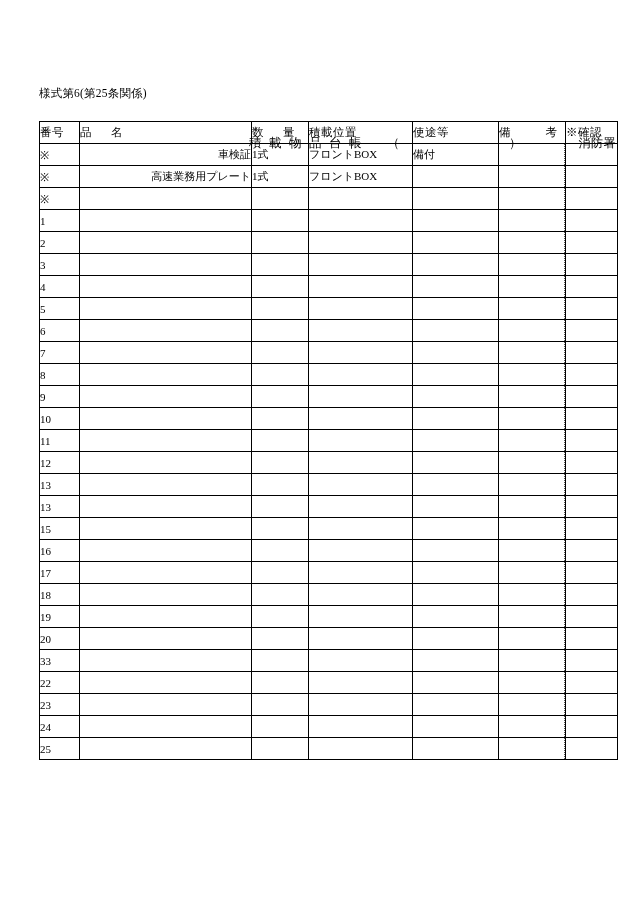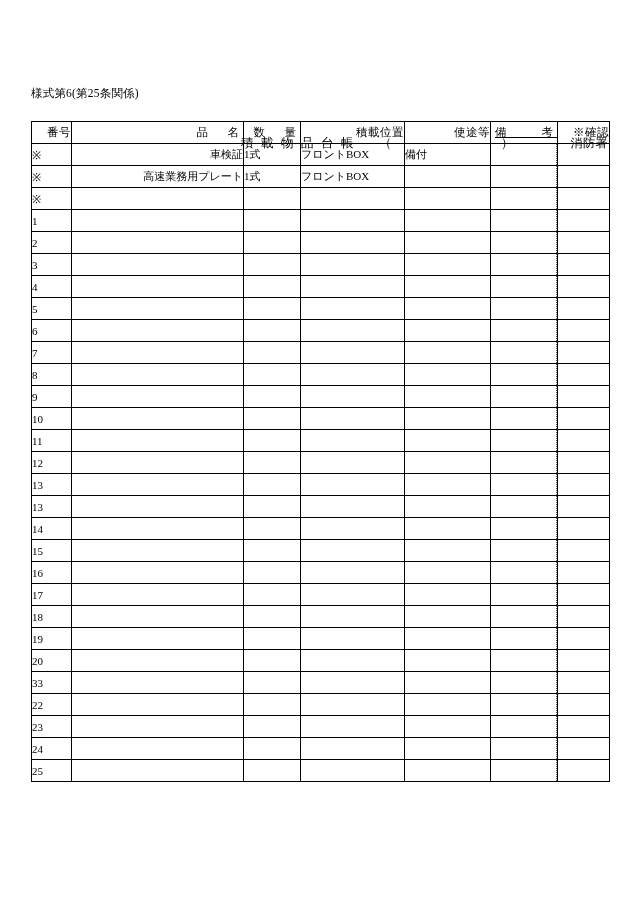--- a/index.html
+++ b/index.html
@@ -10,21 +10,21 @@
   body {
     width: 630px;
     height: 915px;
     font-family: "Liberation Serif", "DejaVu Serif", serif;
     color: #000000;
     position: relative;
     overflow: hidden;
   }
   .page {
     position: absolute;
-    left: 4px; top: 0;
+    left: 12px; top: 0;
     width: 518px;
     height: 915px;
     box-sizing: border-box;
   }
   .form-code {
     position: absolute;
     left: 27px;
     top: 86px;
     font-size: 11.5px;
     letter-spacing: 0.2px;
@@ -79,42 +79,42 @@
     border: 1px solid #000000;
     font-weight: normal;
     font-size: 11px;
     height: 21px;
     padding: 0;
     vertical-align: middle;
     overflow: hidden;
     white-space: nowrap;
   }
   table.ledger thead td {
-    text-align: right;
+    text-align: left;
     font-size: 11.5px;
   }
   .c-no     { width: 40px;  text-align: center; }
   .c-name   { width: 172px; }
   .c-qty    { width: 57px;  text-align: center; }
   .c-pos    { width: 104px; text-align: center; }
   .c-use    { width: 86px;  text-align: center; }
   .c-remark { width: 66px; }
   .c-dotted { width: 1px; border-left: 1px dotted #000000 !important; }
   .c-check  { width: 52px;  text-align: center; }
 
   
   .remark-left  { border-right: none !important; }
   .remark-right { border-left: 1px dotted #555555 !important; }
 
   .hdr-no      { letter-spacing: 0.5px; }
   .hdr-name    { letter-spacing: 4px; }
   .hdr-qty     { letter-spacing: 4px; }
   .hdr-pos     { letter-spacing: 0.5px; }
   .hdr-use     { letter-spacing: 0.5px; }
-  .hdr-remark  { letter-spacing: 4px; text-decoration: underline; }
+  .hdr-remark  { letter-spacing: 4px; }
   .hdr-check   { letter-spacing: 0.5px; margin-left: 18px; }
 
   .cell-name {
     padding-left: 8px;
     font-size: 11px;
     text-align: right;
   }
   .num-cell { font-size: 11px; }
 </style>
 </head>
@@ -318,30 +318,20 @@
           <td class="num-cell">13</td>
           <td class="cell-name"></td>
           <td></td>
           <td></td>
           <td></td>
           <td class="remark-left"></td>
           <td class="remark-right"></td>
           <td></td>
         </tr>
         <tr>
-          <td class="num-cell">14</td>
-          <td class="cell-name"></td>
-          <td></td>
-          <td></td>
-          <td></td>
-          <td class="remark-left"></td>
-          <td class="remark-right"></td>
-          <td></td>
-        </tr>
-        <tr>
           <td class="num-cell">15</td>
           <td class="cell-name"></td>
           <td></td>
           <td></td>
           <td></td>
           <td class="remark-left"></td>
           <td class="remark-right"></td>
           <td></td>
         </tr>
         <tr>

